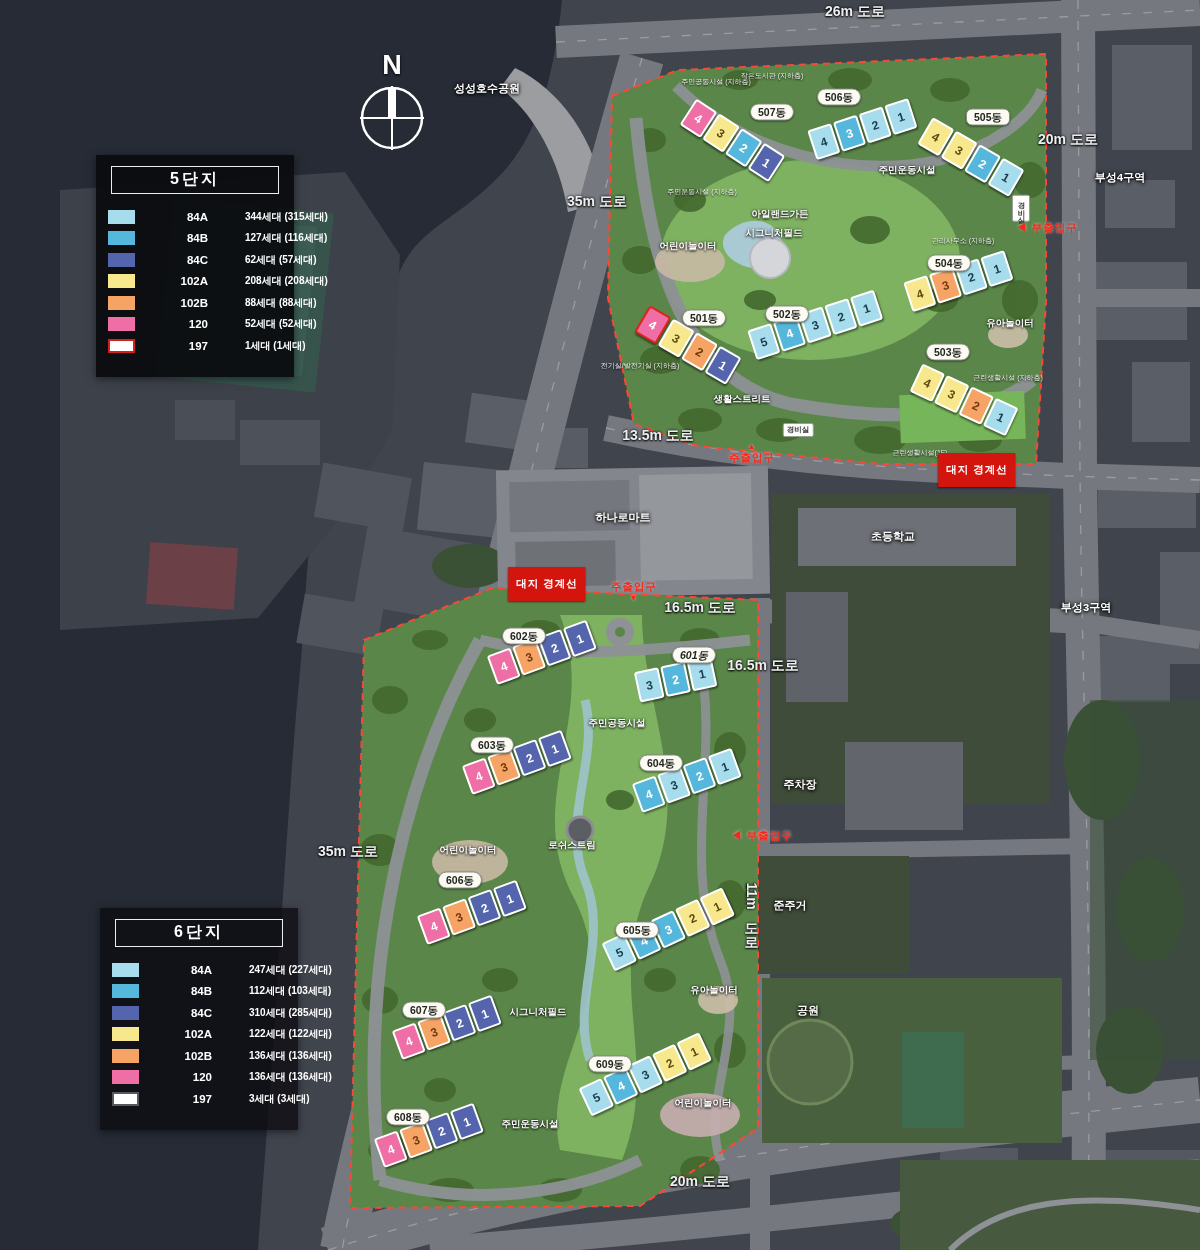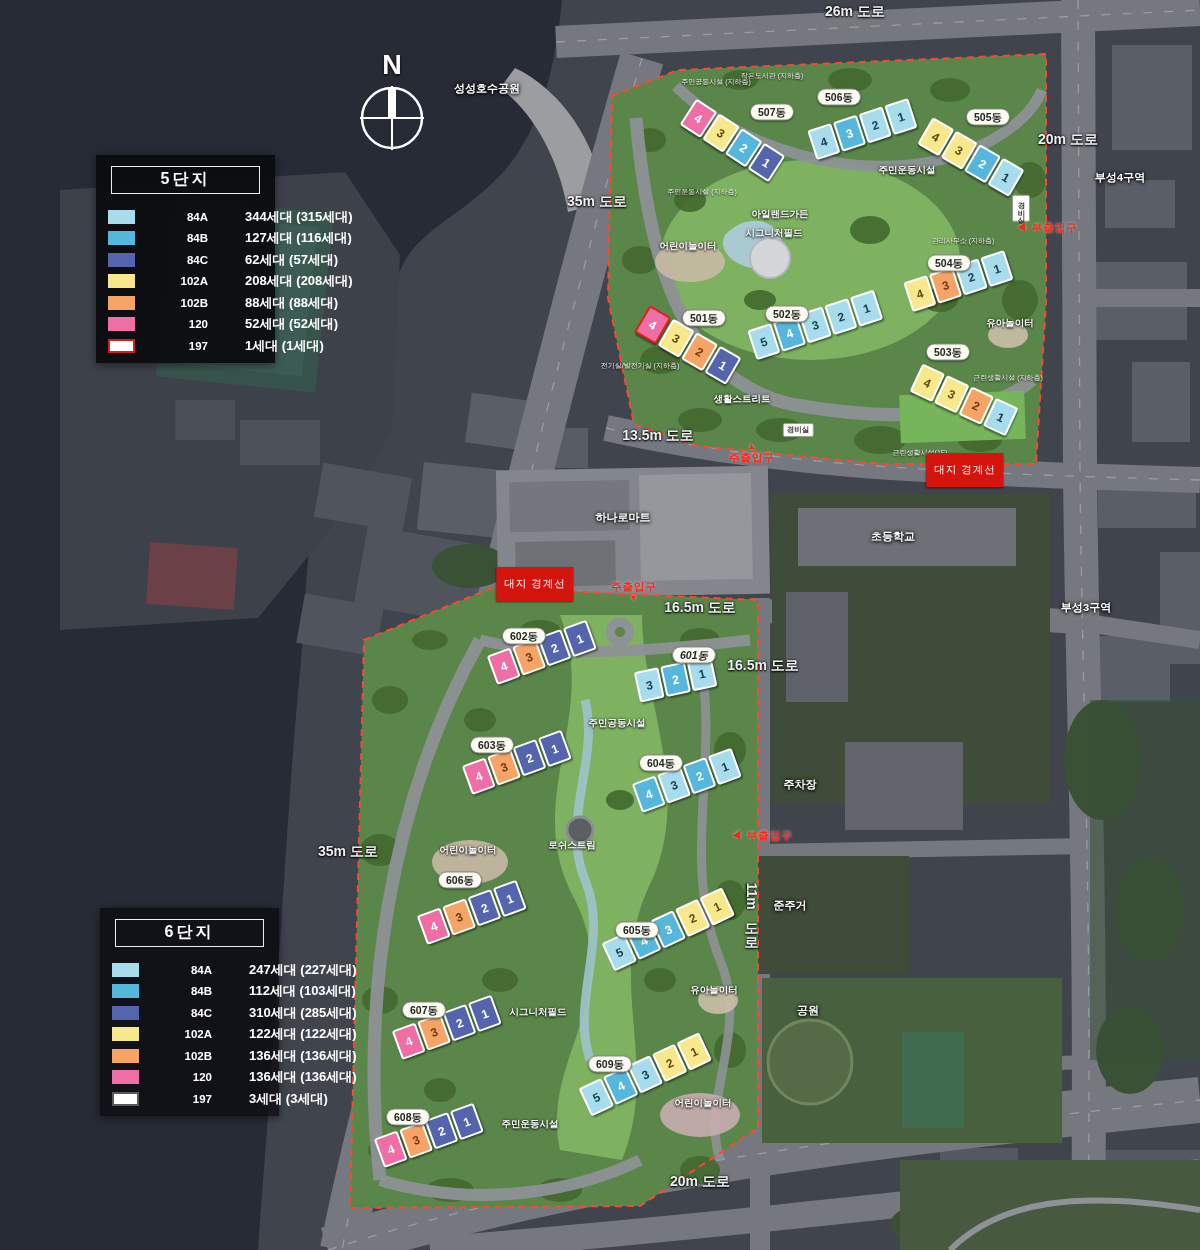--- a/index.html
+++ b/index.html
@@ -18,40 +18,40 @@
         font-weight:bold;color:#23251f;white-space:nowrap;line-height:15px;
         box-shadow:0 1px 2px rgba(0,0,0,.5);}
   
   .lbl{position:absolute;transform:translate(-50%,-50%);white-space:nowrap;}
   .lbl-road{color:#eceef0;font-size:14px;font-weight:bold;text-shadow:0 1px 2px #000,0 0 3px #000;}
   .lbl-area{color:#fff;font-size:11px;font-weight:bold;text-shadow:0 1px 3px #000,0 0 4px #000;font-family:Liberation Mono, monospace;}
   .lbl-fac{color:#fff;font-size:9.5px;font-weight:bold;text-shadow:0 1px 2px rgba(0,0,0,.9),0 0 3px rgba(0,0,0,.8);}
   .lbl-small{color:#f2f2f2;font-size:7px;text-shadow:0 1px 2px #000;text-align:center;line-height:1.25;}
   .badge-white{background:#fff;color:#33352f;font-size:7.5px;font-weight:bold;
         padding:1px 3px;border-radius:2px;border:1px solid #9a9d94;}
-  .badge-red{background:#d3150e;color:#fff;font-size:10.5px;font-weight:normal;
-        padding:10px 8px;letter-spacing:1px;box-shadow:0 1px 2px rgba(0,0,0,.6);}
+  .badge-red{background:#d3150e;color:#fff;font-size:10.5px;font-weight:bold;
+        padding:10px 8px;letter-spacing:1px;box-shadow:0 1px 2px rgba(0,0,0,.6);margin-left:12px;}
   .lbl-red{color:#f5281c;font-size:10.5px;font-weight:bold;letter-spacing:1px;
         text-shadow:0 0 3px rgba(255,255,255,.75),0 1px 2px rgba(0,0,0,.4);}
   .ent{display:flex;flex-direction:column;align-items:center;}
   .ent .mk{font-size:9px;line-height:1;color:#f5281c;text-shadow:0 0 2px rgba(255,255,255,.7);}
   .vert{writing-mode:vertical-rl;}
   
   .compass{position:absolute;left:355px;top:52px;width:74px;text-align:center;z-index:35;}
   .compass-n{color:#fff;font-size:27px;font-weight:bold;line-height:1;margin-bottom:2px;
         text-shadow:0 1px 3px #000;}
   
-  .legend{position:absolute;width:179px;z-index:40;padding:9px 10px 6px;box-sizing:border-box;
+  .legend{position:absolute;width:198px;z-index:40;padding:9px 10px 20px;box-sizing:border-box;
         box-shadow:0 2px 8px rgba(0,0,0,.5);}
   .legend-title{border:1.5px solid #ececec;color:#fff;text-align:center;font-size:16px;
         font-weight:bold;letter-spacing:3px;padding:2px 0 3px;margin:2px 5px 12px;}
   .lg-row{display:flex;align-items:center;height:21.5px;padding:0 2px;gap:28px;}
   .lg-swatch{width:27px;height:14px;margin-right:9px;flex:none;box-sizing:border-box;}
   .lg-type{width:36px;text-align:right;margin-right:9px;font-size:11.5px;font-weight:bold;color:#fff;flex:none;}
-  .lg-count{font-size:13px;font-weight:bold;color:#fff;white-space:nowrap;}
+  .lg-count{font-size:10px;font-weight:bold;color:#fff;white-space:nowrap;}
   .legend-total{border-top:1px solid #9b9b9b;border-bottom:1px solid #9b9b9b;
         margin:9px 2px 2px;padding:7px 0 8px;text-align:center;color:#fff;
         font-size:11.5px;font-weight:bold;line-height:1.55;}
 </style>
 </head>
 <body>
 
 <div class="stage">
 
   <svg class="base" width="1200" height="1250" viewBox="0 0 1200 1250">
@@ -235,21 +235,21 @@
         <div class="unit" style="background: rgb(167, 220, 236); color: rgb(23, 61, 78);">2</div>
         <div class="unit" style="background: rgb(167, 220, 236); color: rgb(23, 61, 78);">1</div>
       </div>
       <div class="bldg-label" style="left: 839px; top: 97px;">506동</div>
       <div class="bldg" style="left: 925px; top: 115px; transform: rotate(30deg);">
         <div class="unit" style="background: rgb(248, 232, 141); color: rgb(93, 74, 18);">4</div>
         <div class="unit" style="background: rgb(248, 232, 141); color: rgb(93, 74, 18);">3</div>
         <div class="unit" style="background: rgb(85, 183, 220); color: rgb(255, 255, 255);">2</div>
         <div class="unit" style="background: rgb(167, 220, 236); color: rgb(23, 61, 78);">1</div>
       </div>
-      <div class="bldg-label" style="left: 988px; top: 117px;">505동</div>
+      <div class="bldg-label" style="left: 988px; top: 117px; border-radius: 6px;">505동</div>
       <div class="bldg" style="left: 642px; top: 303px; transform: rotate(30deg);">
         <div class="unit" style="background: rgb(238, 110, 165); color: rgb(255, 255, 255); border-color: rgb(224, 36, 25);">4</div>
         <div class="unit" style="background: rgb(248, 232, 141); color: rgb(93, 74, 18);">3</div>
         <div class="unit" style="background: rgb(246, 164, 102); color: rgb(112, 58, 14);">2</div>
         <div class="unit" style="background: rgb(85, 101, 173); color: rgb(255, 255, 255);">1</div>
       </div>
       <div class="bldg-label" style="left: 704px; top: 318px;">501동</div>
       <div class="bldg" style="left: 752px; top: 330px; transform: rotate(-18deg);">
         <div class="unit" style="background: rgb(167, 220, 236); color: rgb(23, 61, 78);">5</div>
         <div class="unit" style="background: rgb(85, 183, 220); color: rgb(255, 255, 255);">4</div>

